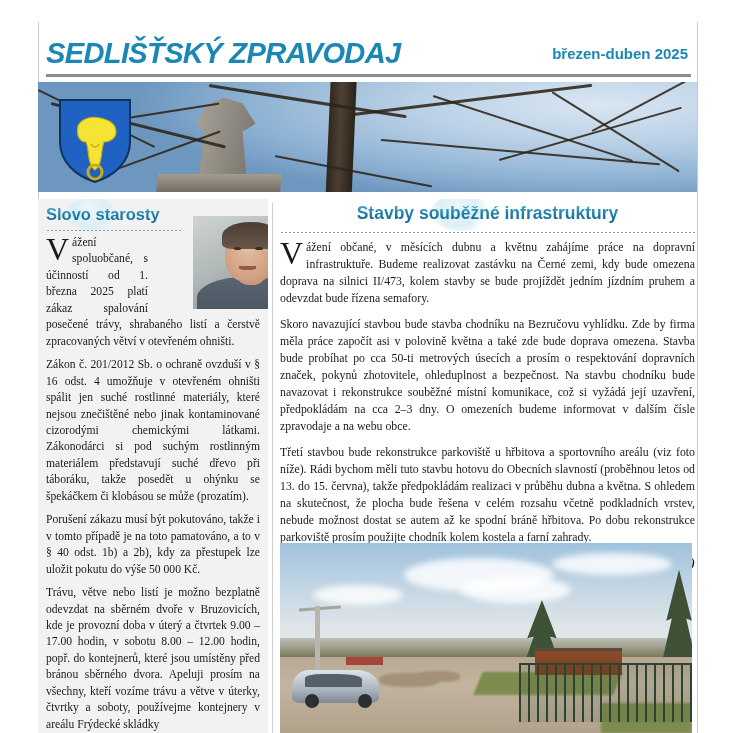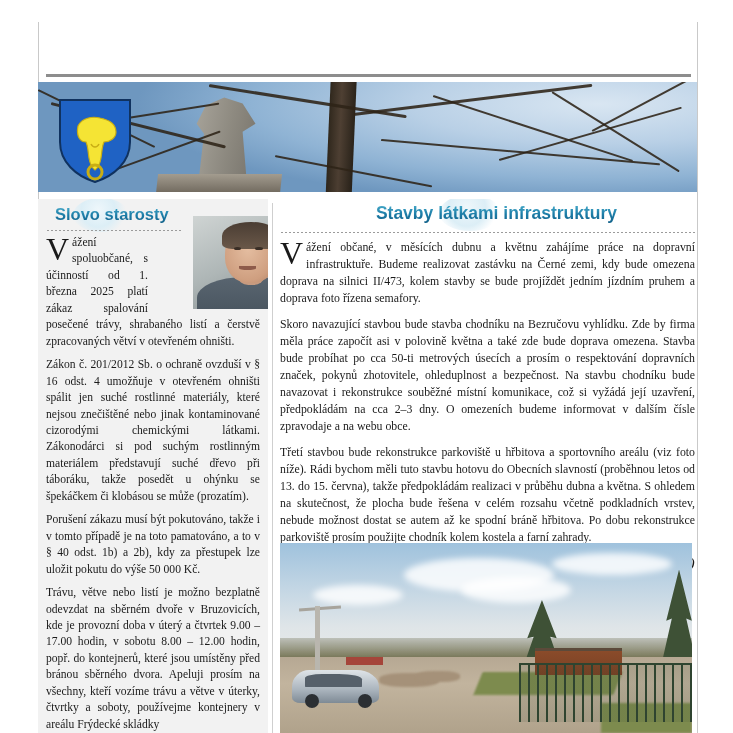--- a/index.html
+++ b/index.html
@@ -171,21 +171,20 @@
     font-size: 16.5px;
     color: #1b87b4;
     background: linear-gradient(180deg, #4fb3d0 0%, #1b7ba6 55%, #135f86 100%);
     -webkit-background-clip: text;
     background-clip: text;
     -webkit-text-fill-color: transparent;
     white-space: nowrap;
   }
   .heading-wrap {
     position: relative;
-    margin-left: 9px;
   }
   .heading-bubble {
     position: absolute;
     border-radius: 50%;
     background: radial-gradient(circle at 45% 35%, #eef7fb 0%, #dceef6 45%, rgba(220,238,246,0) 72%);
     pointer-events: none;
   }
   .dotted-rule {
     height: 3px;
     background-image: radial-gradient(circle, #9b9b9b 0.9px, rgba(0,0,0,0) 1.1px);
@@ -435,20 +434,24 @@
   }
 </style>
 </head>
 <body>
 
 <div class="page">
 
   <div class="margin-rule left"></div>
   <div class="margin-rule right"></div>
 
+  <div class="masthead">
+    <div class="masthead-title">SEDLIŠŤSKÝ ZPRAVODAJ</div>
+    <div class="masthead-date">březen-duben 2025</div>
+  </div>
   <div class="masthead-rule"></div>
 
   <div class="banner">
     <div class="banner-sky"></div>
     <div class="banner-monument"></div>
     <div class="banner-monument-base"></div>
     <div class="banner-tree-trunk"></div>
     <div class="branch" style="left:2%;top:18%;width:180px;height:3px;transform:rotate(14deg);"></div>
     <div class="branch" style="left:5%;top:40%;width:150px;height:2px;transform:rotate(-9deg);"></div>
     <div class="branch" style="left:0%;top:6%;width:130px;height:2px;transform:rotate(26deg);"></div>
@@ -504,27 +507,27 @@
       <p>Trávu, větve nebo listí je možno bezplatně odevzdat na sběrném dvoře v Bruzovicích, kde je provozní doba v úterý a čtvrtek 9.00 – 17.00 hodin, v sobotu 8.00 – 12.00 hodin, popř. do kontejnerů, které jsou umístěny před bránou sběrného dvora. Apeluji prosím na všechny, kteří vozíme trávu a větve v úterky, čtvrtky a soboty, používejme kontejnery v areálu Frýdecké skládky</p>
     </div>
   </div>
 
   <div class="col-divider"></div>
 
   <div class="col-right">
 
     <div class="heading-wrap rc-head">
       <div class="heading-bubble"></div>
-      <div class="section-heading">Stavby látkami infrastruktury</div>
+      <div class="section-heading">Stavby souběžné infrastruktury</div>
     </div>
     <div class="dotted-rule rc-rule"></div>
 
     <div class="rc-body">
       <p class="dropcap-para">
-        <span class="dropcap">V</span><span>ážení občané, v měsících dubnu a květnu zahájíme práce na dopravní infrastruktuře. Budeme realizovat zastávku na Černé zemi, kdy bude omezena doprava na silnici II/473, kolem stavby se bude projíždět jedním jízdním pruhem a doprava foto řízena semafory.</span>
+        <span class="dropcap">V</span><span>ážení občané, v měsících dubnu a květnu zahájíme práce na dopravní infrastruktuře. Budeme realizovat zastávku na Černé zemi, kdy bude omezena doprava na silnici II/473, kolem stavby se bude projíždět jedním jízdním pruhem a odevzdat bude řízena semafory.</span>
       </p>
       <p>Skoro navazující stavbou bude stavba chodníku na Bezručovu vyhlídku. Zde by firma měla práce započít asi v polovině května a také zde bude doprava omezena. Stavba bude probíhat po cca 50-ti metrových úsecích a prosím o respektování dopravních značek, pokynů zhotovitele, ohleduplnost a bezpečnost. Na stavbu chodníku bude navazovat i rekonstrukce souběžné místní komunikace, což si vyžádá její uzavření, předpokládám na cca 2–3 dny. O omezeních budeme informovat v dalším čísle zpravodaje a na webu obce.</p>
       <p>Třetí stavbou bude rekonstrukce parkoviště u hřbitova a sportovního areálu (viz foto níže). Rádi bychom měli tuto stavbu hotovu do Obecních slavností (proběhnou letos od 13. do 15. června), takže předpokládám realizaci v průběhu dubna a května. S ohledem na skutečnost, že plocha bude řešena v celém rozsahu včetně podkladních vrstev, nebude možnost dostat se autem až ke spodní bráně hřbitova. Po dobu rekonstrukce parkoviště prosím použijte chodník kolem kostela a farní zahrady.</p>
       <div class="signature">(jk)</div>
     </div>
   </div>
 
   <div class="bottom-photo">
     <div class="bp-sky"></div>
     <div class="bp-cloud" style="left:30%;top:8%;width:150px;height:34px;"></div>

